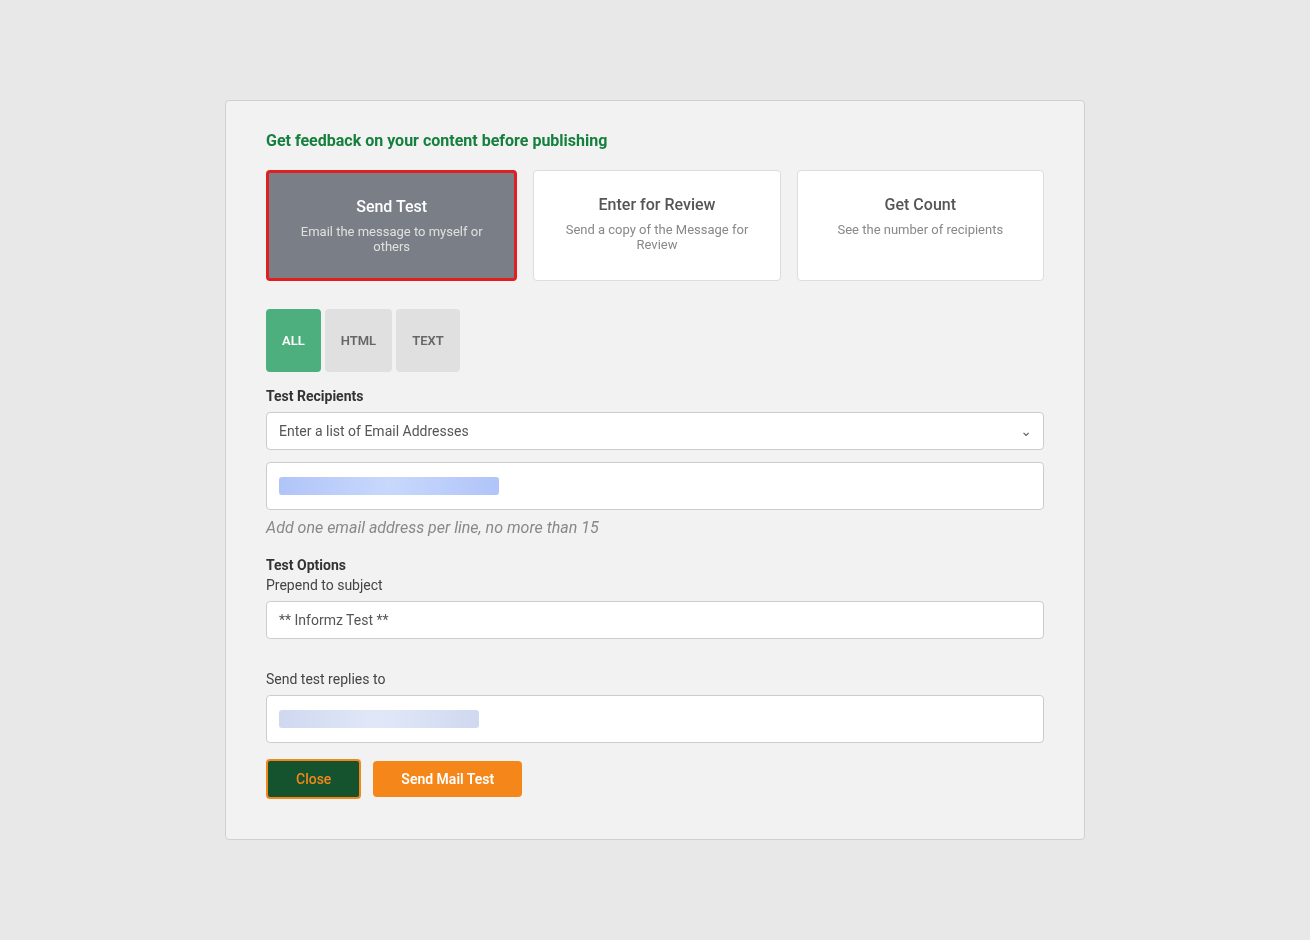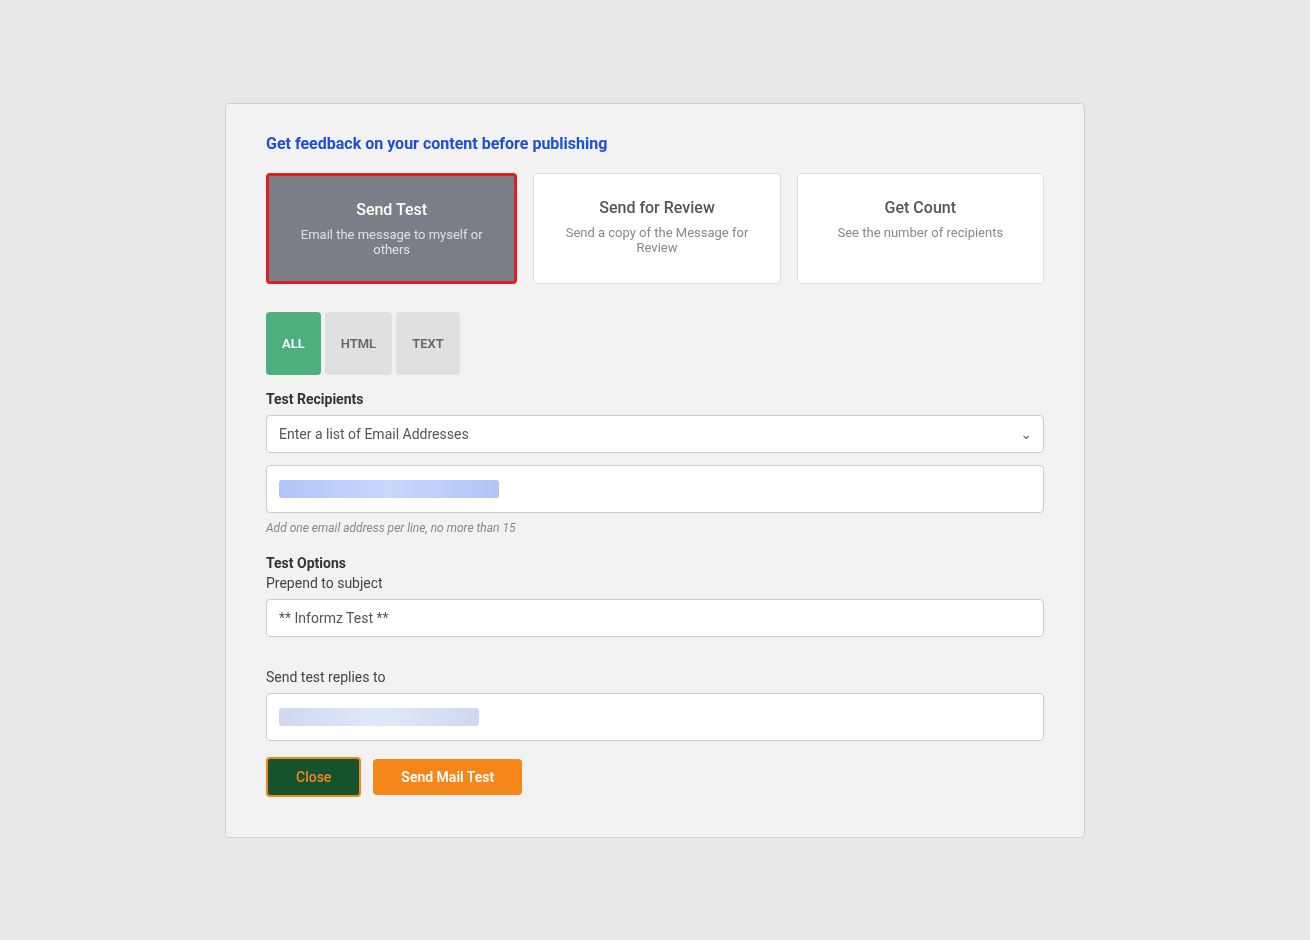--- a/index.html
+++ b/index.html
@@ -31,21 +31,21 @@
       background-color: #f2f2f2;
       border: 1px solid #d0d0d0;
       border-radius: 4px;
       width: 860px;
       padding: 30px 40px 40px 40px;
     }
 
     .page-title {
       font-size: 16px;
       font-weight: 700;
-      color: #1d4ed8;
+      color: #15803d;
       margin-bottom: 20px;
     }
 
     .option-cards-row {
       display: flex;
       gap: 0;
       margin-bottom: 28px;
     }
 
     .option-card {
@@ -150,21 +150,21 @@
       position: absolute;
       right: 12px;
       top: 50%;
       transform: translateY(-50%);
       pointer-events: none;
       color: #666;
       font-size: 14px;
     }
 
     .email-hint {
-      font-size: 12px;
+      font-size: 16px;
       color: #888;
       font-style: italic;
       margin-bottom: 20px;
     }
 
     .section-divider {
       margin-bottom: 16px;
     }
 
     .test-options-label {
@@ -253,21 +253,21 @@
     <div class="page-title">Get feedback on your content before publishing</div>
 
     <div class="option-cards-row">
 
       <div class="option-card active">
         <div class="option-title">Send Test</div>
         <div class="option-desc">Email the message to myself or others</div>
       </div>
 
       <div class="option-card">
-        <div class="option-title">Send for Review</div>
+        <div class="option-title">Enter for Review</div>
         <div class="option-desc">Send a copy of the Message for Review</div>
       </div>
 
       <div class="option-card">
         <div class="option-title">Get Count</div>
         <div class="option-desc">See the number of recipients</div>
       </div>
 
     </div>
 

